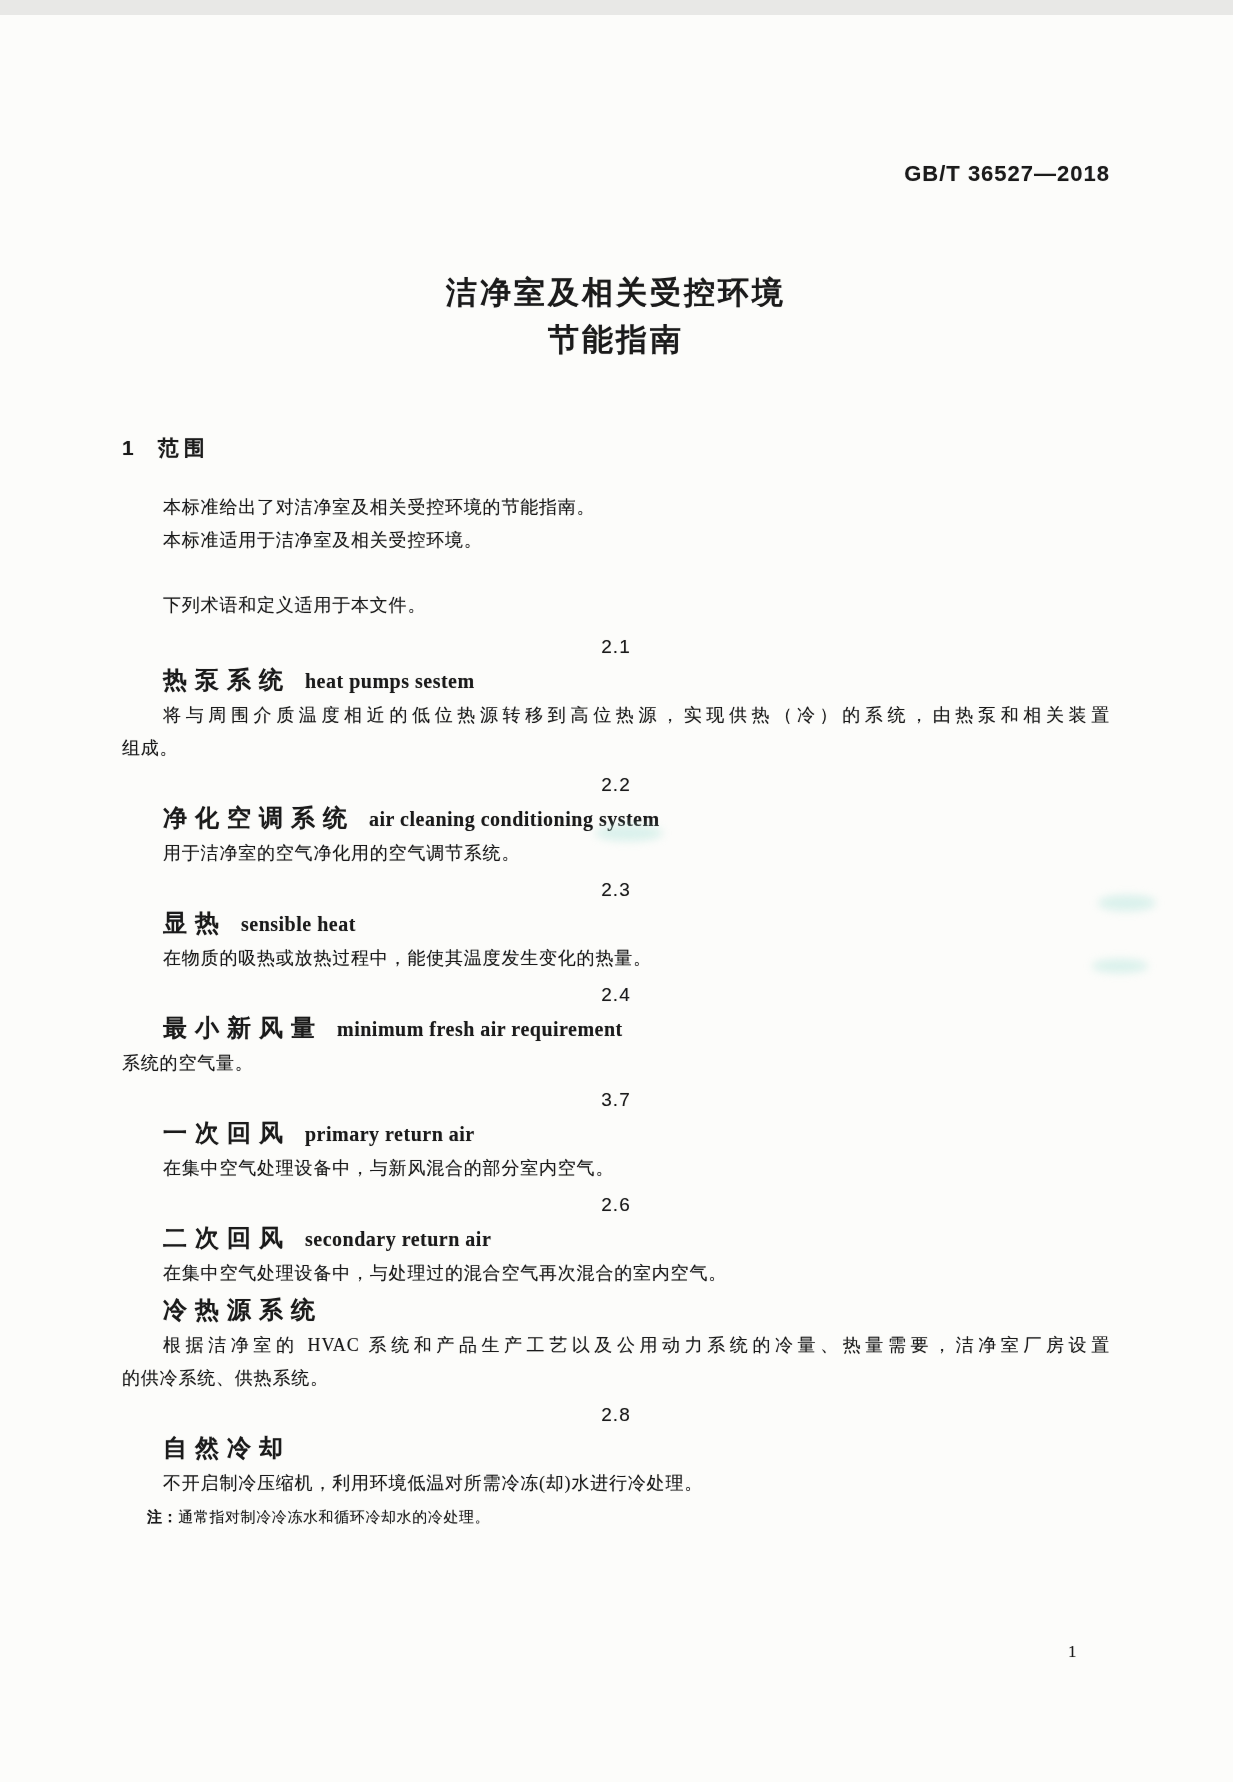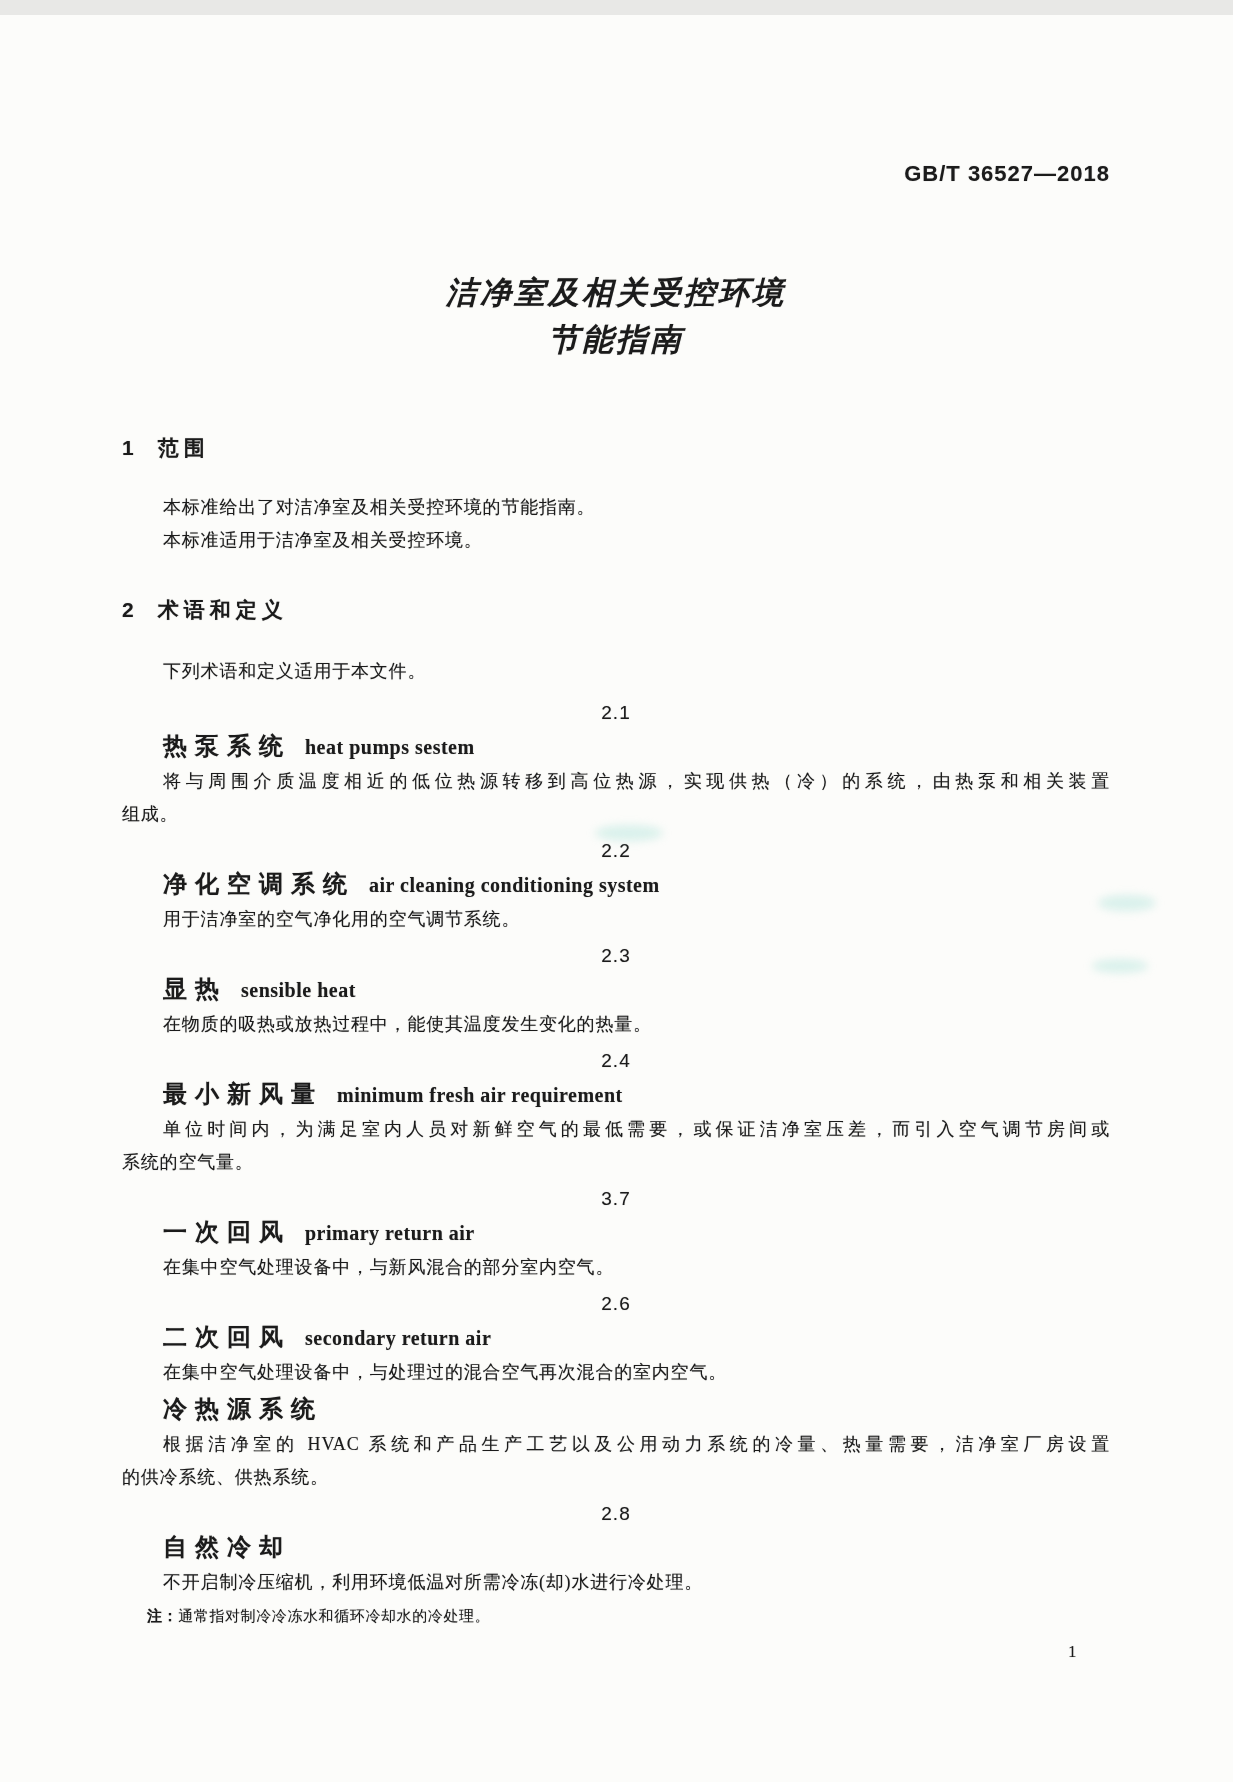--- a/index.html
+++ b/index.html
@@ -25,21 +25,20 @@
     font-size: 22px;
     letter-spacing: 1px;
   }
   .doc-title {
     margin-top: 82px;
     text-align: center;
     font-family: "Liberation Sans", sans-serif;
     font-weight: bold;
     font-size: 31px;
     letter-spacing: 3px;
-    font-style: italic;
   }
   .doc-title .title-line { line-height: 47px; }
   .sec-heading {
     font-family: "Liberation Sans", sans-serif;
     font-weight: bold;
     font-size: 21px;
     line-height: 26px;
   }
   .sec-heading .h-num { letter-spacing: 0; }
   .sec-heading .h-label { margin-left: 24px; letter-spacing: 5px; }
@@ -120,23 +119,20 @@
 
   <div class="sec-heading sec-heading-1">
     <span class="h-num">1</span><span class="h-label">范围</span>
   </div>
 
   <div class="scope-paras">
     <div class="body-line indent">本标准给出了对洁净室及相关受控环境的节能指南。</div>
     <div class="body-line indent">本标准适用于洁净室及相关受控环境。</div>
   </div>
 
-  <div class="sec-heading sec-heading-2">
-    <span class="h-num">2</span><span class="h-label">术语和定义</span>
-  </div>
 
   <div class="body-line indent intro-para">下列术语和定义适用于本文件。</div>
 
   <div class="terms">
 
     <div class="term">
       <div class="term-number">2.1</div>
       <div class="term-head">
         <span class="term-zh">热泵系统</span><span class="term-en">heat pumps sestem</span>
       </div>
@@ -158,21 +154,20 @@
         <span class="term-zh">显热</span><span class="term-en">sensible heat</span>
       </div>
       <div class="body-line indent def-line">在物质的吸热或放热过程中，能使其温度发生变化的热量。</div>
     </div>
 
     <div class="term">
       <div class="term-number">2.4</div>
       <div class="term-head">
         <span class="term-zh">最小新风量</span><span class="term-en">minimum fresh air requirement</span>
       </div>
-      <div class="body-line indent def-line fill">单位时间内，为满足室内人员对新鲜空气的最低需要，或保证洁净室压差，而引入空气调节房间或</div>
       <div class="body-line def-line">系统的空气量。</div>
     </div>
 
     <div class="term">
       <div class="term-number">3.7</div>
       <div class="term-head">
         <span class="term-zh">一次回风</span><span class="term-en">primary return air</span>
       </div>
       <div class="body-line indent def-line">在集中空气处理设备中，与新风混合的部分室内空气。</div>
     </div>

